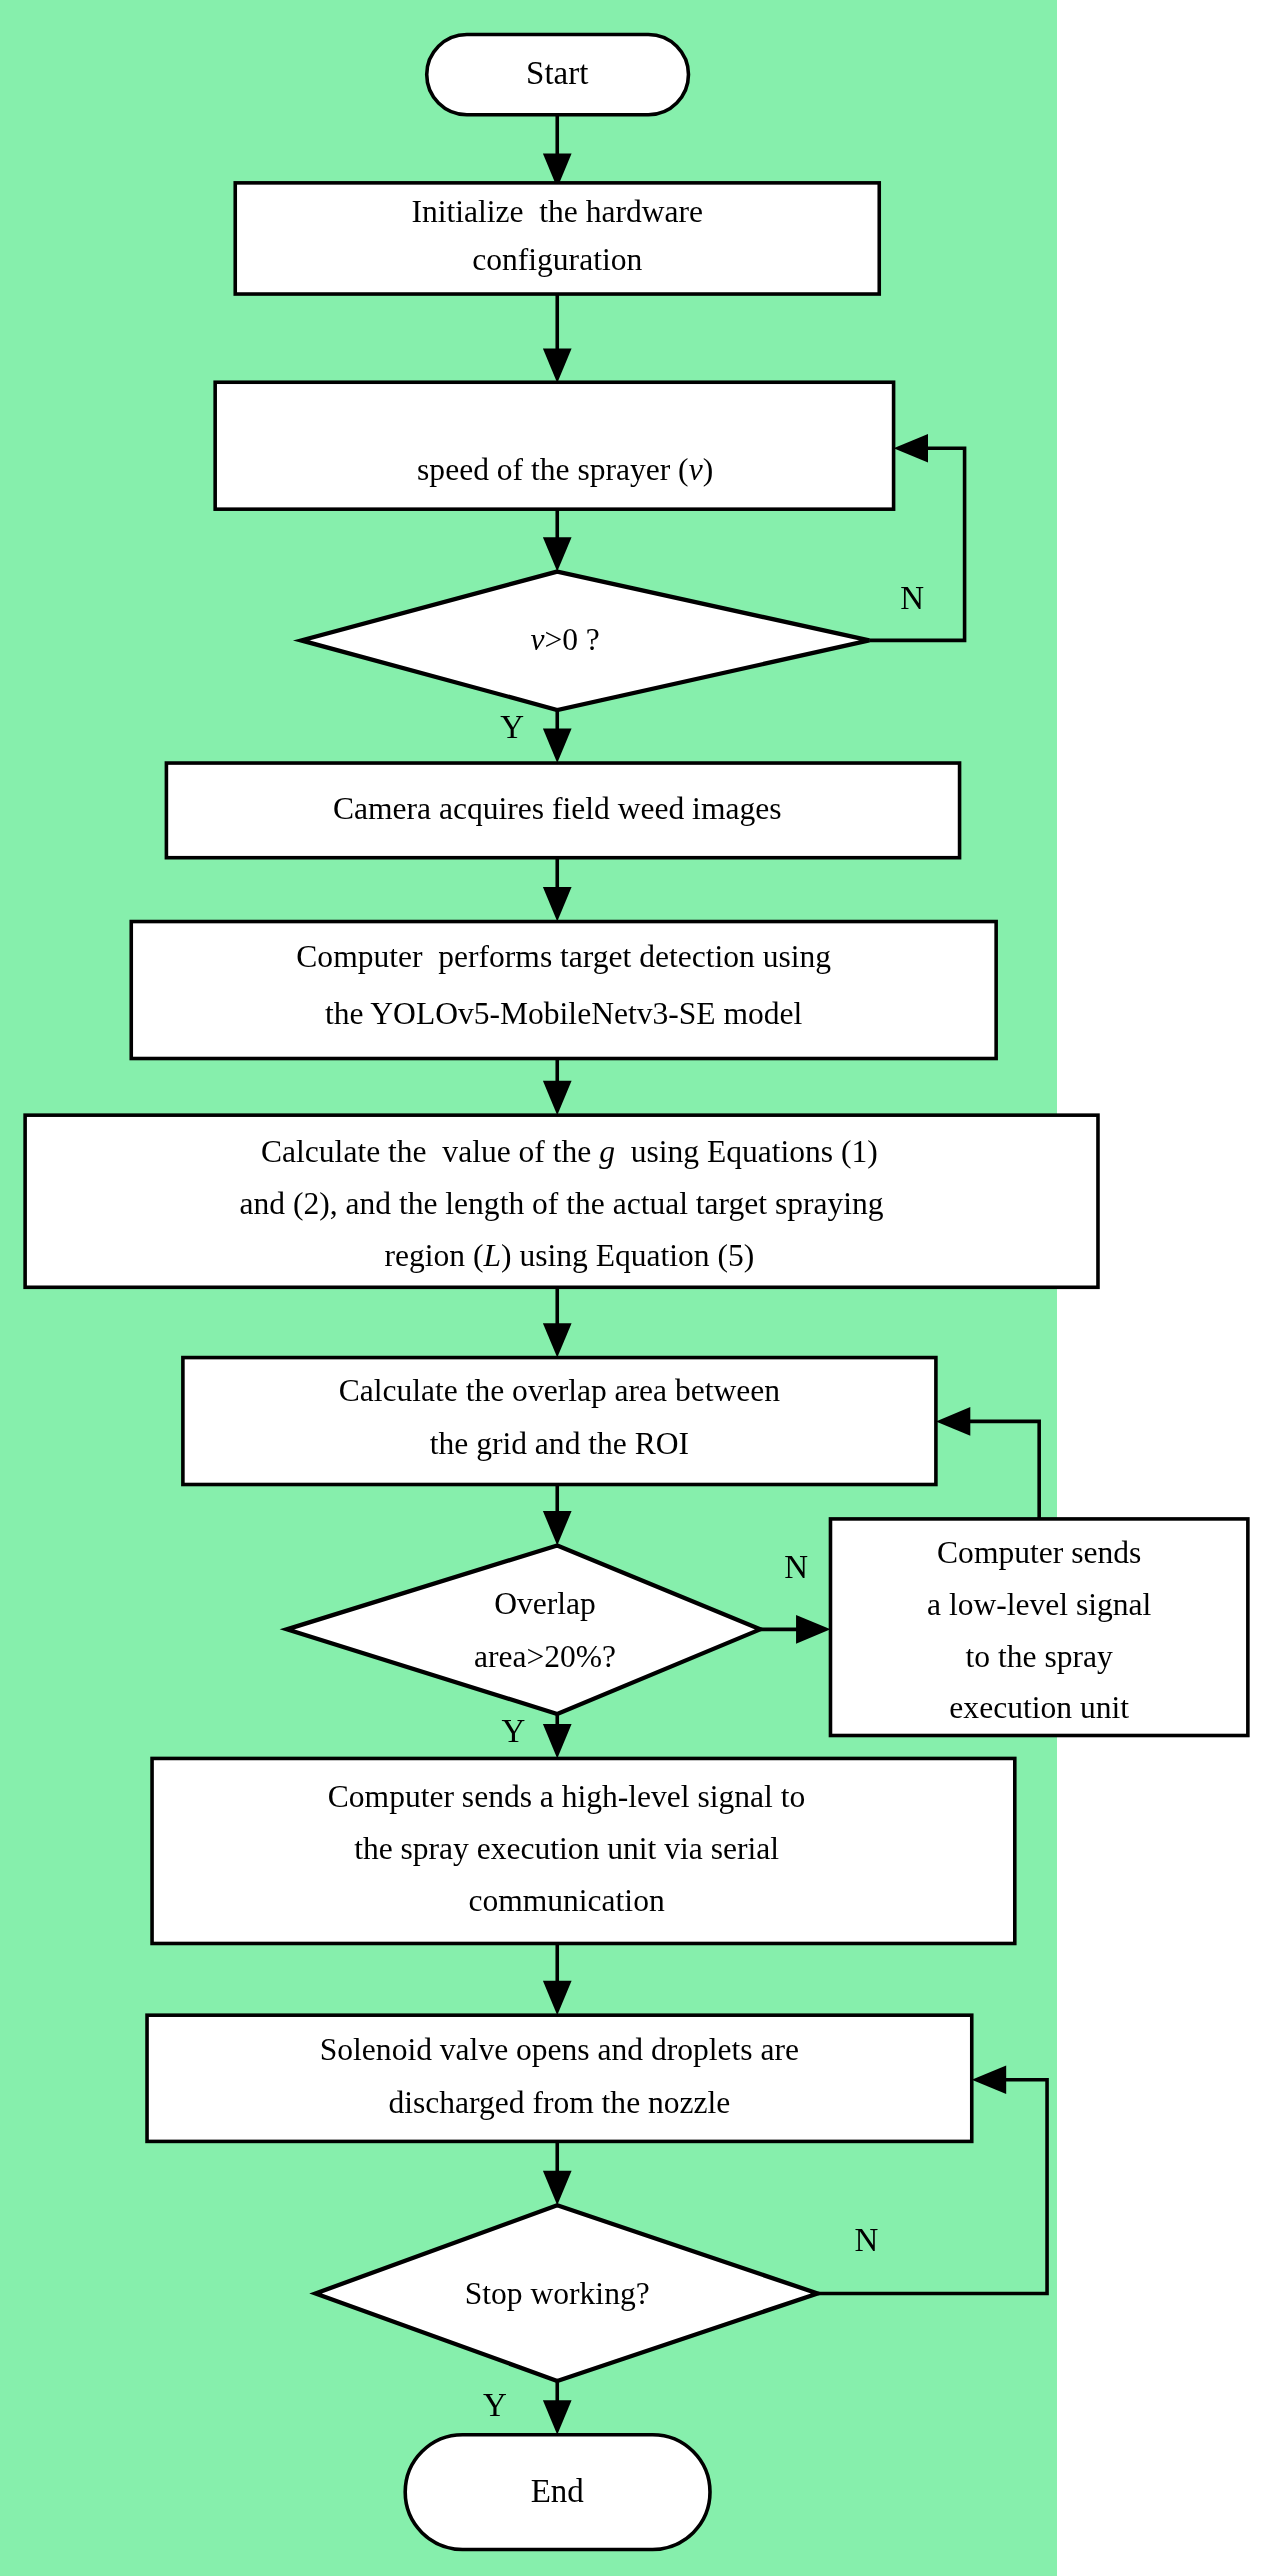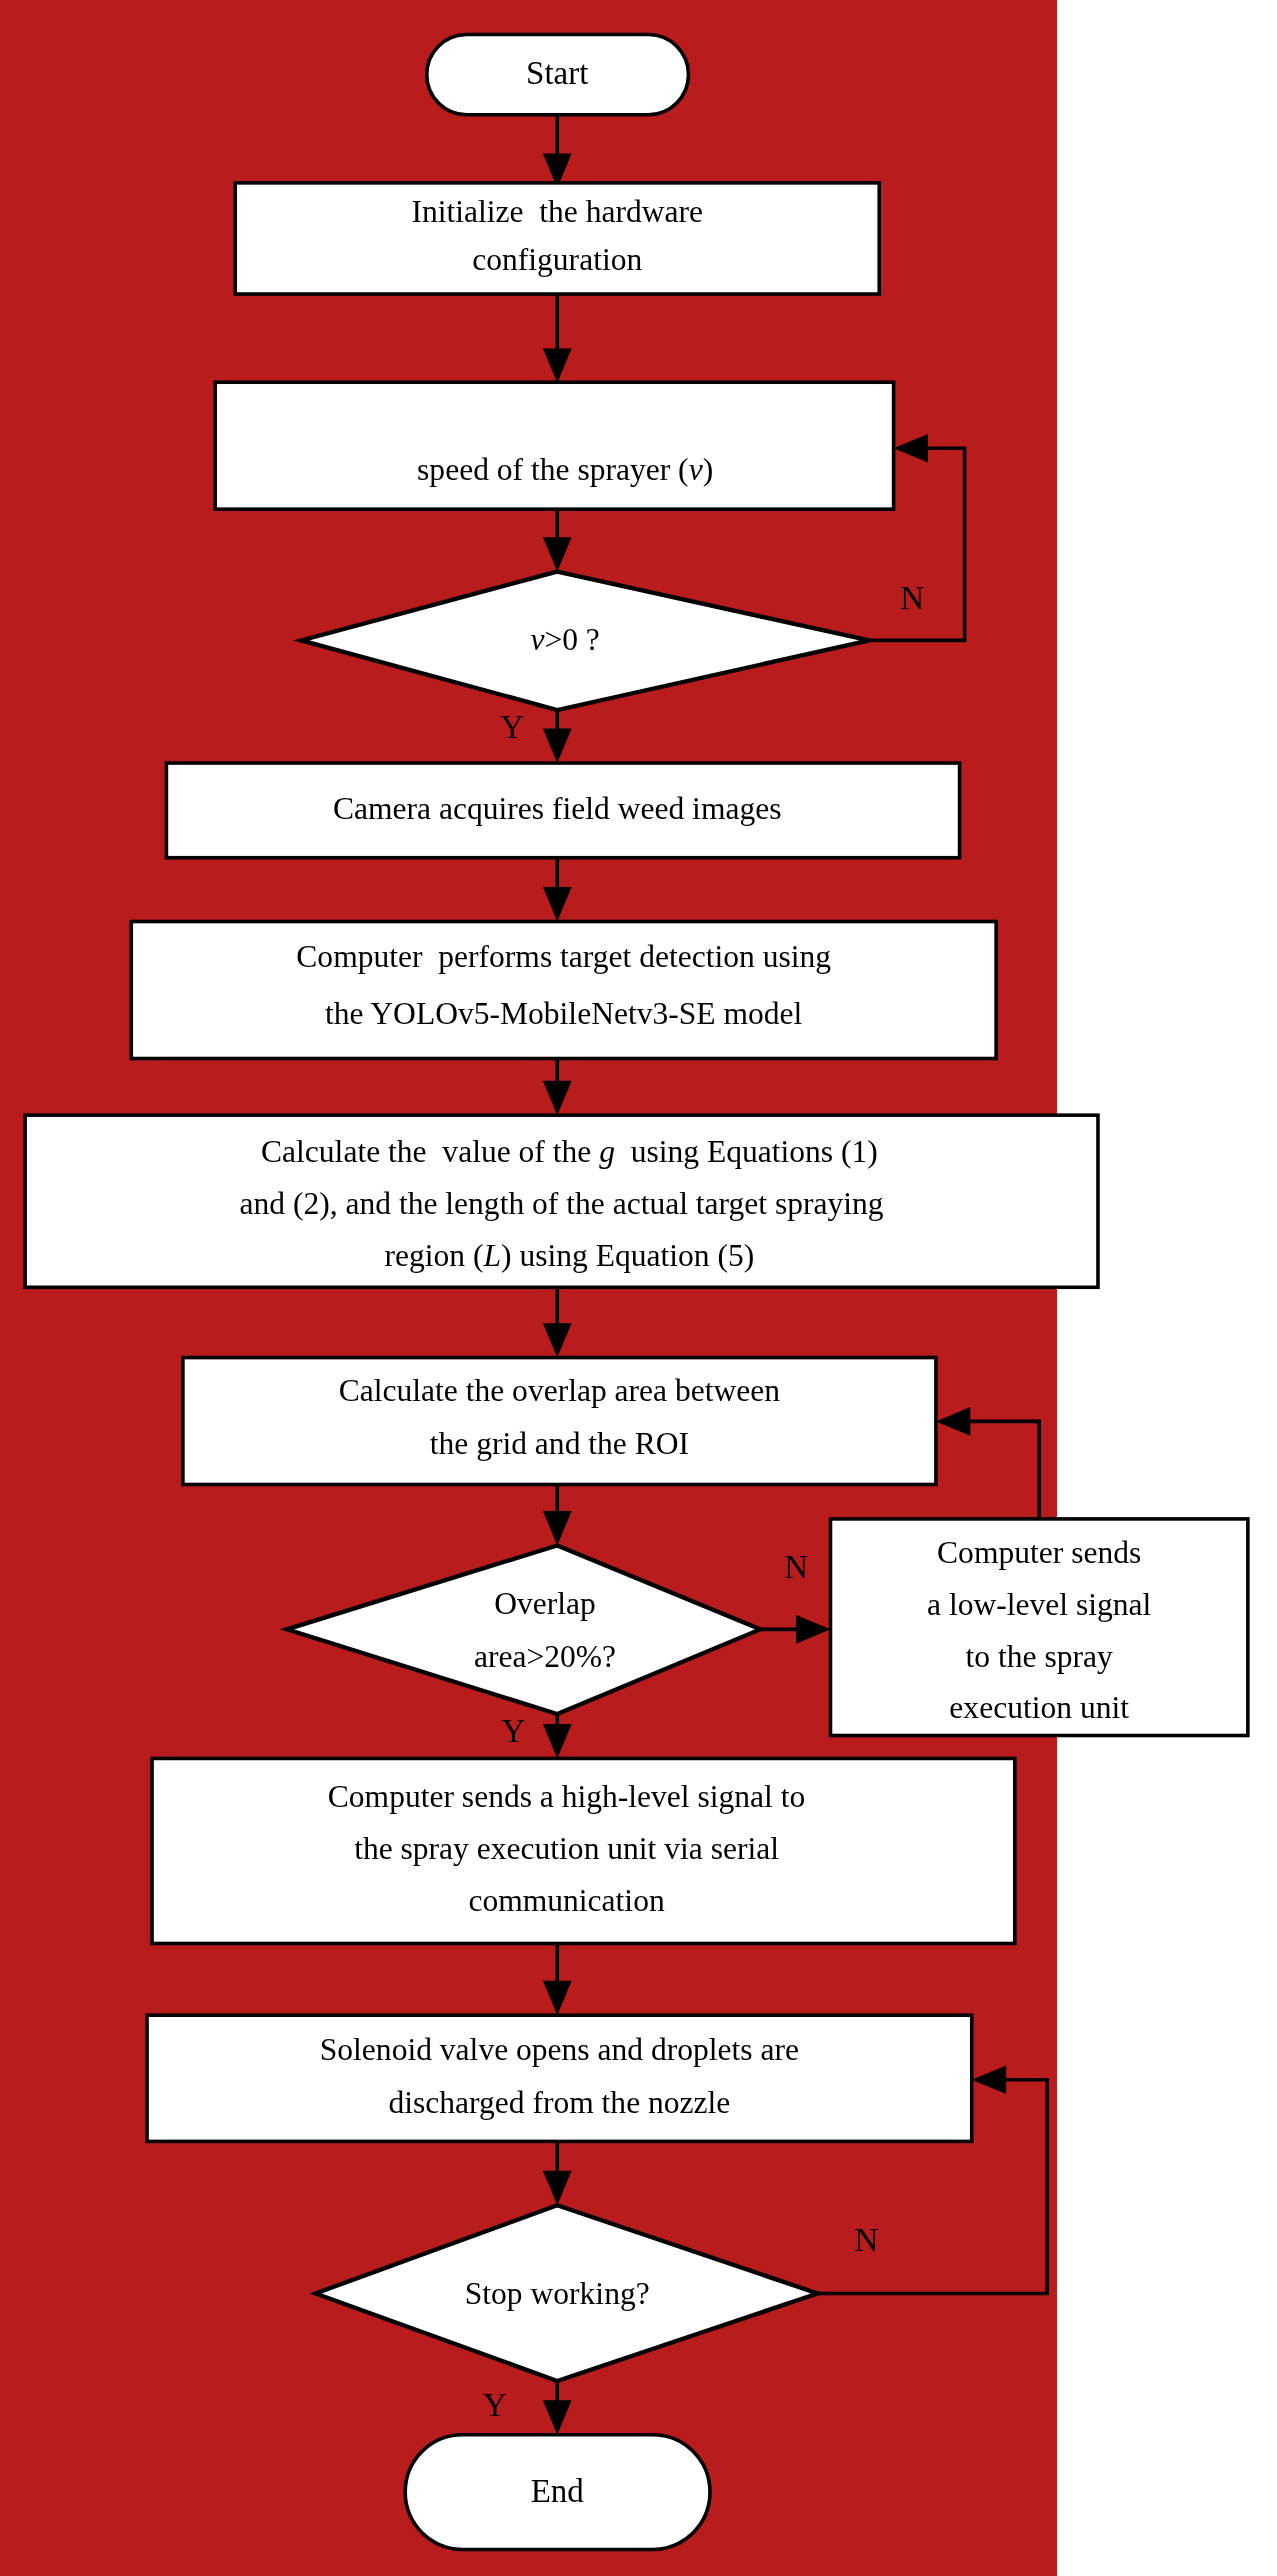--- a/index.html
+++ b/index.html
@@ -4,21 +4,21 @@
 <style>
   html, body {
     margin: 0;
     padding: 0;
     background: #ffffff;
   }
   #flowchart-root {
     position: relative;
     width: 1057px;
     height: 2576px;
-    background: #b91c1c;
+    background: #86efac;
     font-family: "Liberation Serif", serif;
   }
   svg#flow-svg {
     position: absolute;
     top: 0; left: 0;
     width: 1278px;
     height: 2576px;
     display: block;
   }
   .node-shape {

